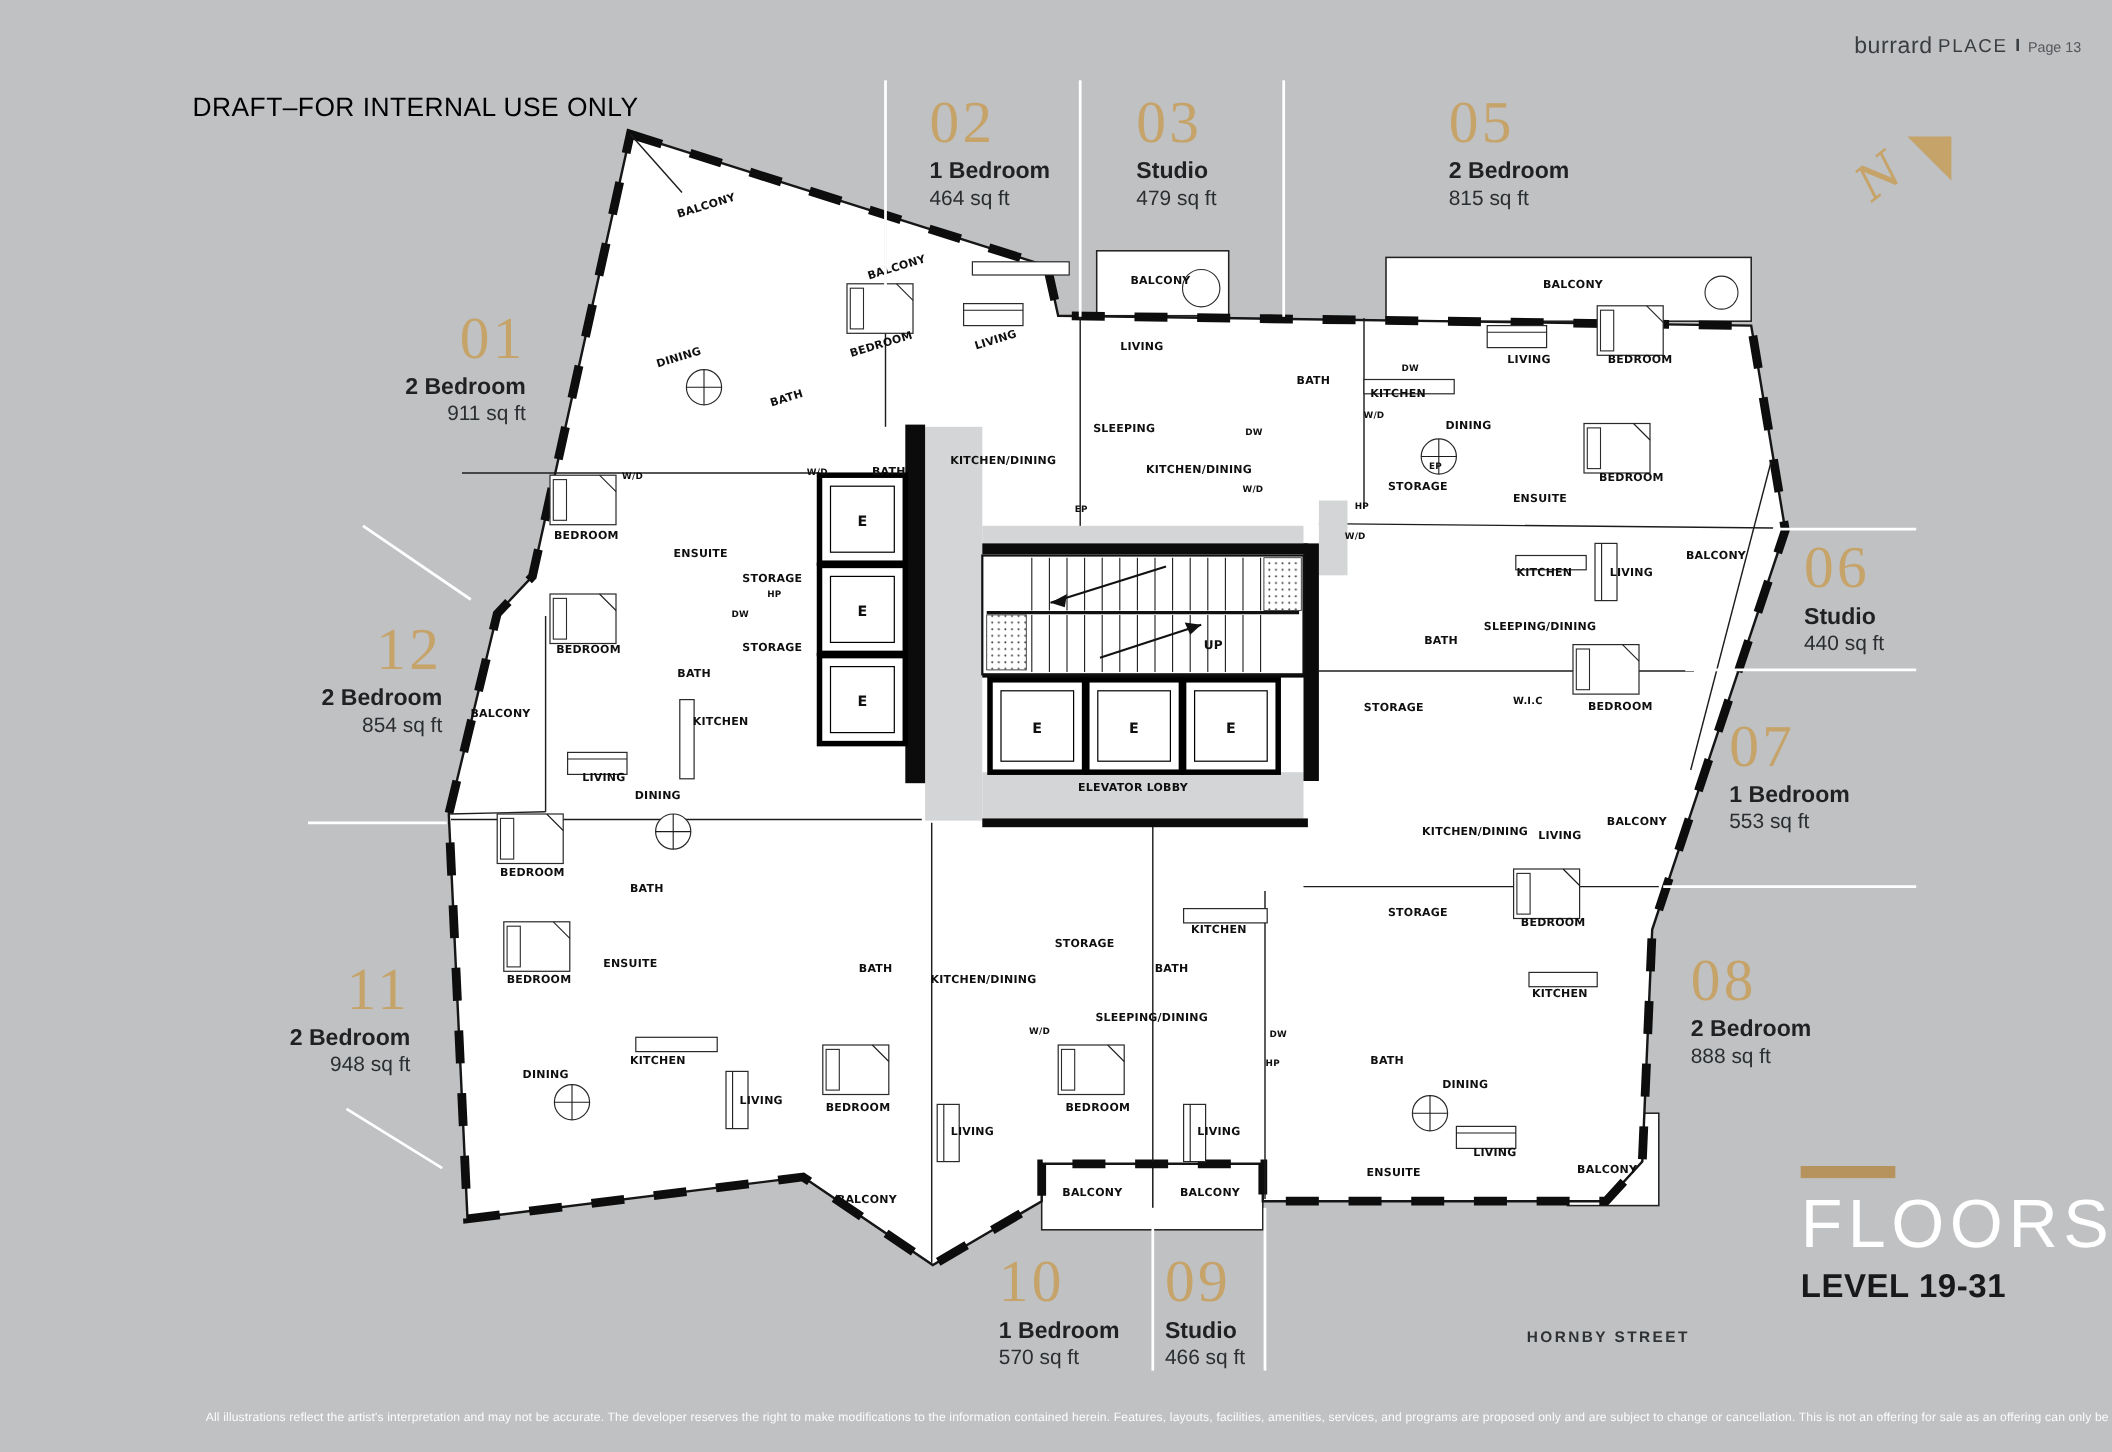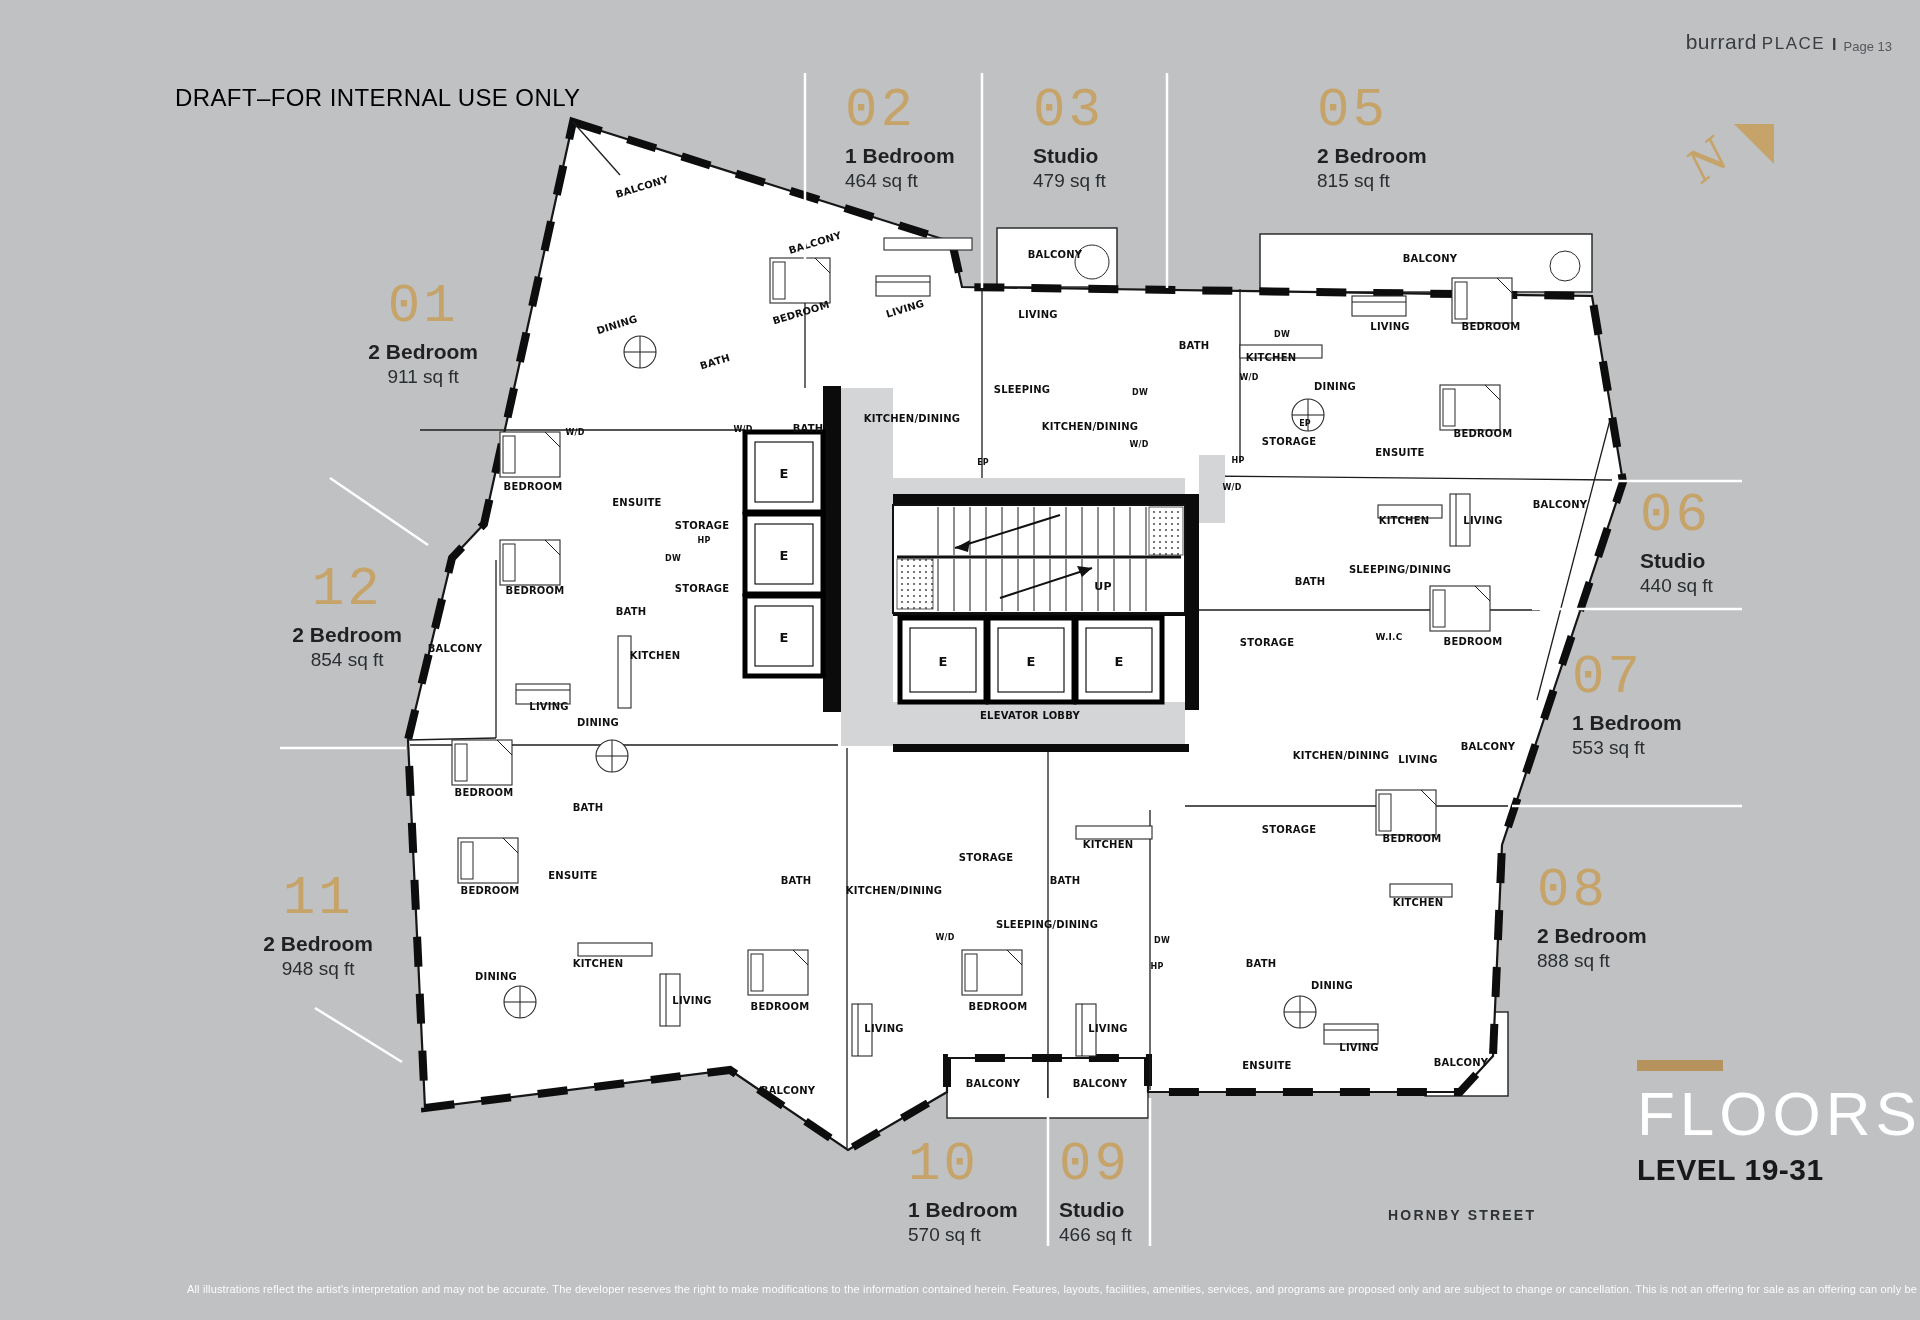--- a/index.html
+++ b/index.html
@@ -3,29 +3,29 @@
 <meta charset="utf-8">
 <style>
   html,body{margin:0;padding:0}
   body{width:1920px;height:1320px;position:relative;background:#bfc1c3;
        font-family:"Liberation Sans",sans-serif;overflow:hidden}
   .abs{position:absolute}
   #plan-svg{position:absolute;left:0;top:0}
 
   
   .unit{position:absolute}
-  .unit.right{text-align:center}
-  .u-num{font-family:Liberation Mono, monospace;font-size:54px;line-height:1;
+  .unit.right{text-align:right}
+  .u-num{font-family:Liberation Serif, serif;font-size:54px;line-height:1;
          color:#c6a369;letter-spacing:3px}
   .u-type{font-size:21px;font-weight:700;color:#1f2123;margin-top:7px;line-height:1.05}
   .u-area{font-size:19px;font-weight:400;color:#2b2e30;margin-top:4px;line-height:1.05}
 
   #draft{left:175px;top:84px;font-size:24px;font-weight:500;color:#000000;letter-spacing:.4px}
 
-  #brand{right:28px;top:30px;display:flex;align-items:flex-end;gap:5px;color:#3a3d40}
+  #brand{right:28px;top:30px;display:flex;align-items:center;gap:5px;color:#3a3d40}
   #brand .b-light{font-size:21px;font-weight:400;letter-spacing:.5px}
   #brand .b-bold{font-size:17px;font-weight:400;letter-spacing:1.5px}
   #brand .b-sep{font-size:16px;font-weight:700;margin:0 2px}
   #brand .b-page{font-size:13px;color:#55585b}
 
   #floors-block{left:1637px;top:1060px}
   .floors-bar{width:86px;height:11px;background:#b6925c}
   .floors-title{font-size:62px;font-weight:300;color:#ffffff;letter-spacing:5px;
                 margin-top:12px;line-height:1}
   .floors-sub{font-size:30px;font-weight:700;color:#18191b;margin-top:8px;letter-spacing:.5px}

